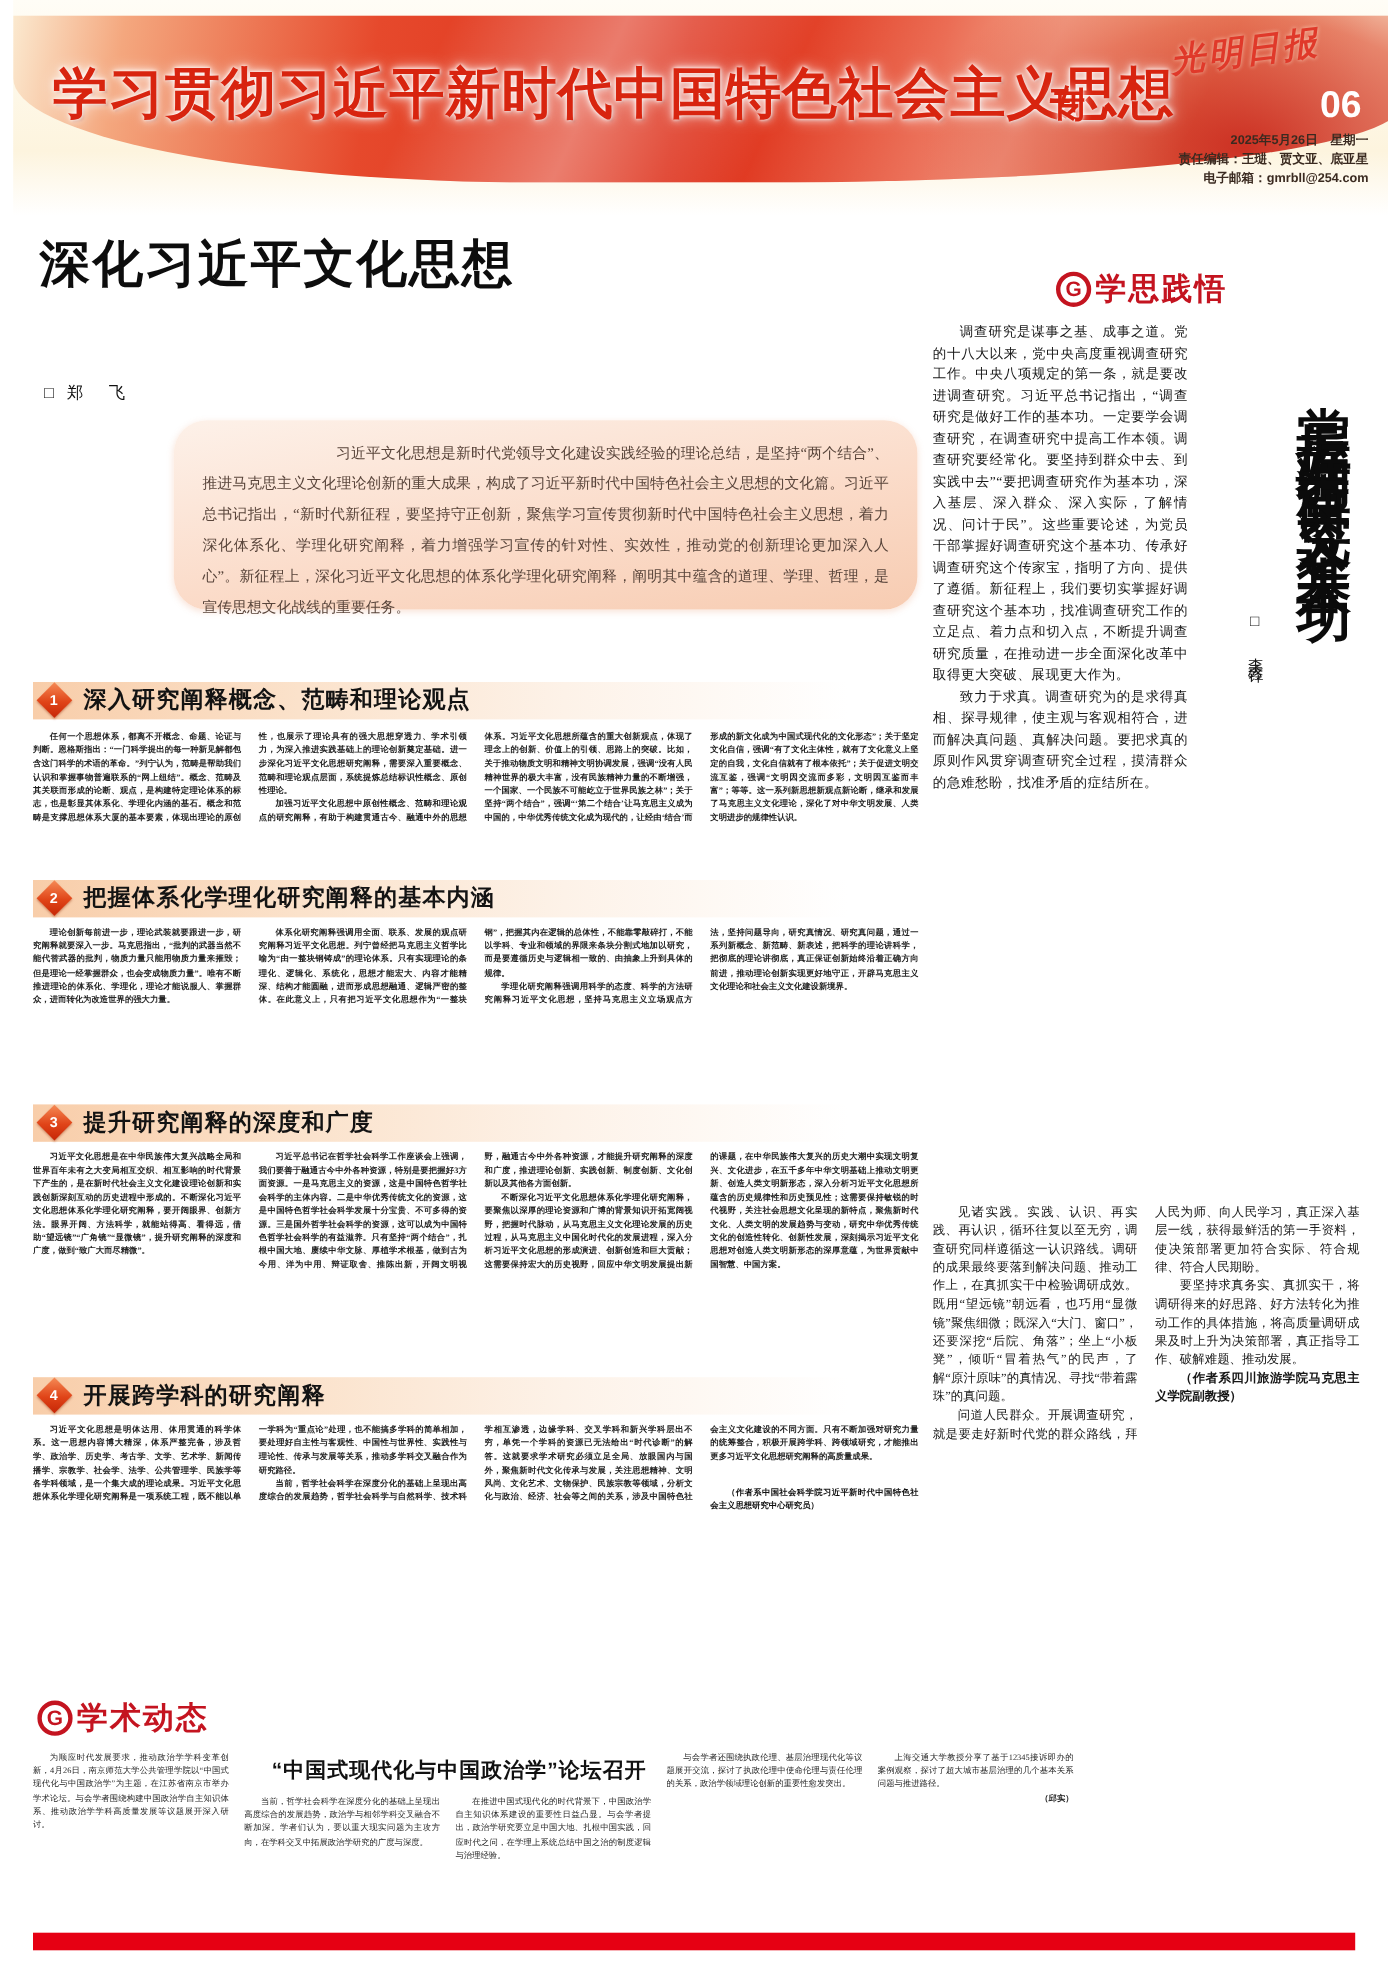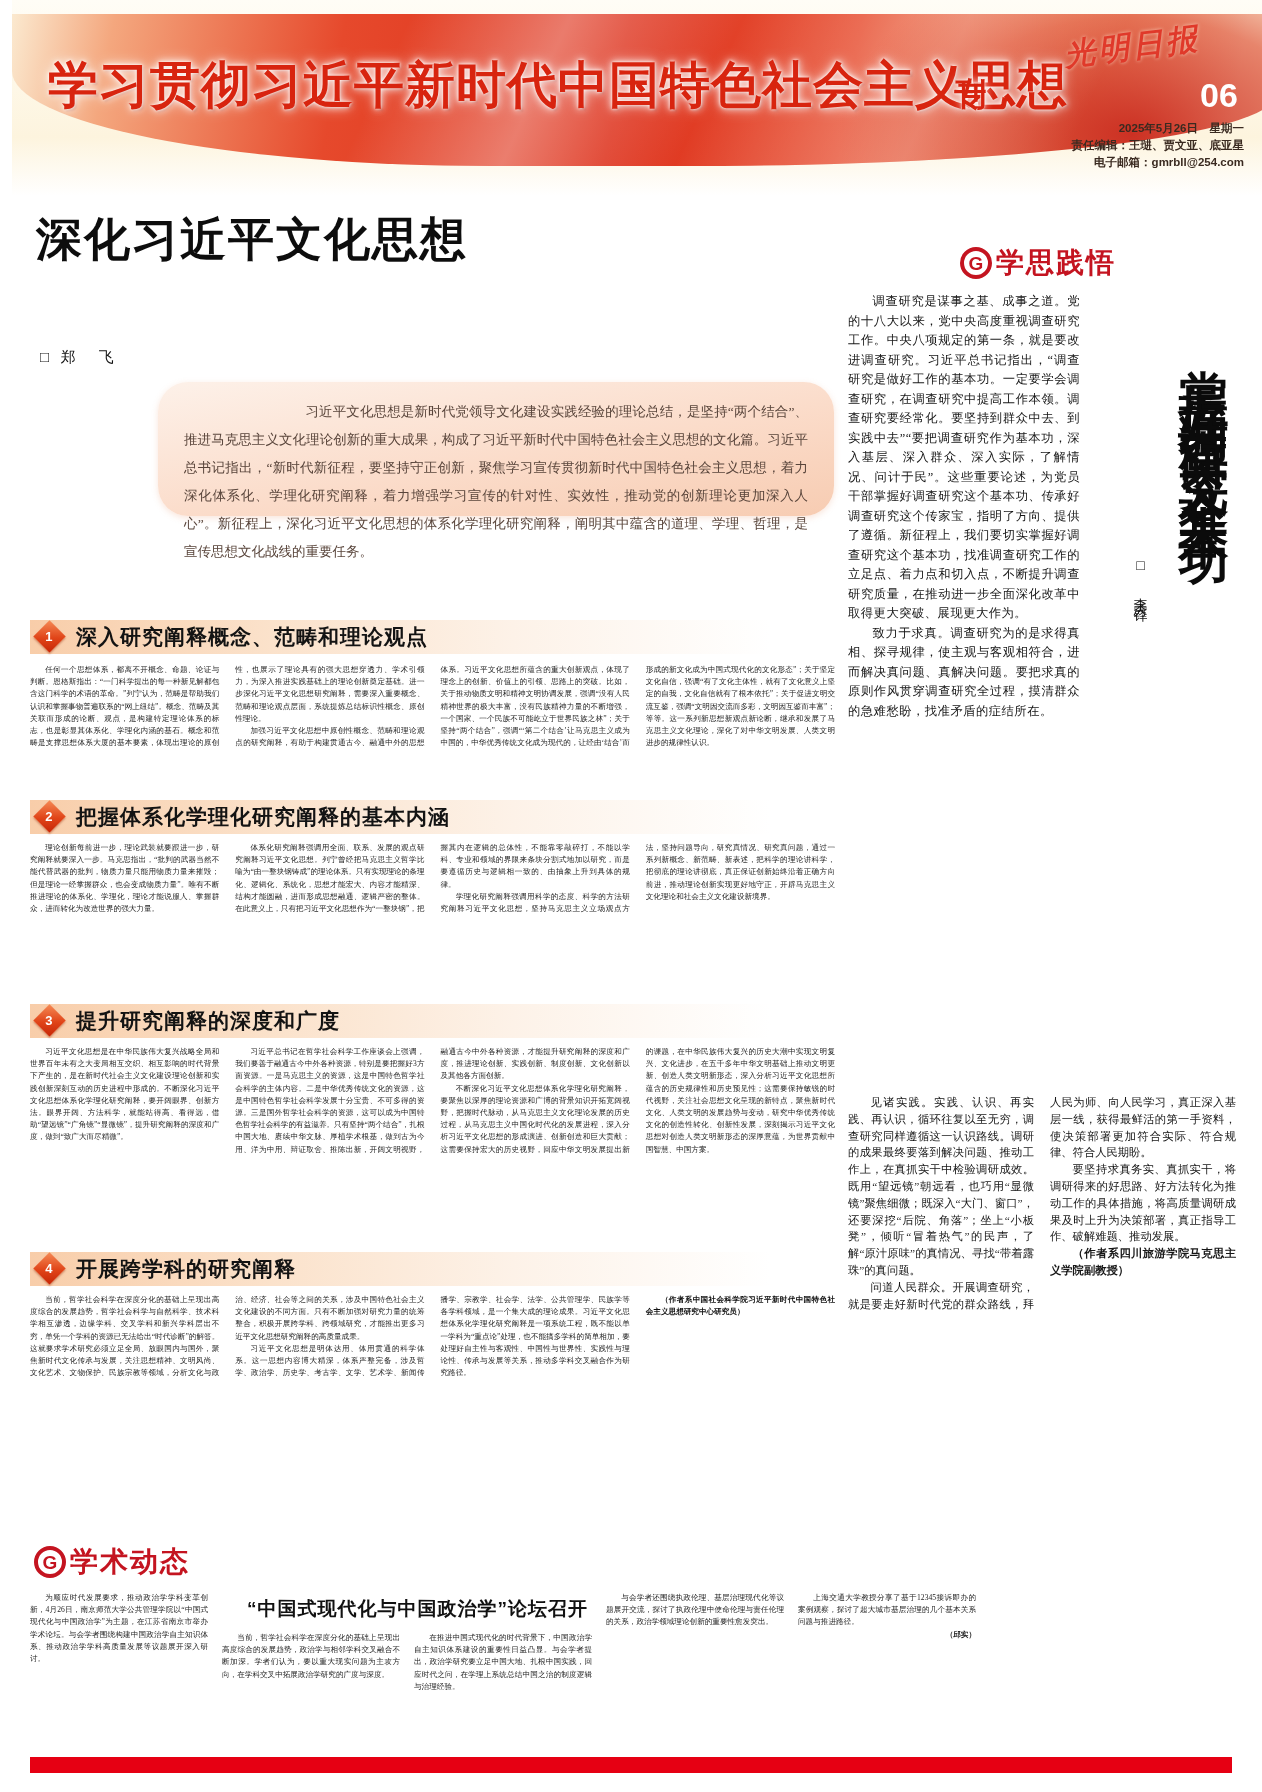--- a/index.html
+++ b/index.html
@@ -32,40 +32,40 @@
             color:#ffffff; font-family:"Liberation Sans",sans-serif; }
   .dateline { position:absolute; right:30px; top:120px; text-align:right; font-size:11.5px;
             font-weight:bold; color:#3a2a20; line-height:17px;
             font-family:"Liberation Sans",sans-serif; }
 
   
   .m-title { position:absolute; left:36px; top:208px; width:800px; font-size:46px; line-height:62px;
             font-weight:900; color:#0d0d0d; letter-spacing:2px;
             font-family:"Liberation Sans","DejaVu Sans",sans-serif; }
   .m-byline { position:absolute; left:40px; top:348px; font-size:15px; letter-spacing:4px; color:#111; }
-  .intro-box { position:absolute; left:158px; top:382px; width:676px; height:134px;
+  .intro-box { position:absolute; left:158px; top:382px; width:676px; height:172px;
             border-radius:30px; padding:16px 26px;
             background:linear-gradient(170deg,#fdf1e9 0%,#fbdccA 55%,#f7ccb2 100%);
             box-shadow:0 2px 6px rgba(230,150,110,.25); }
   .intro-box p { font-size:13.5px; line-height:28px; text-align:justify; color:#59453b; text-indent:9em; }
 
   .sec-band { position:absolute; left:30px; width:805px; height:34px;
             background:linear-gradient(90deg,#f8cda9 0%,#fbe2cb 30%,#fdf2e8 60%,#ffffff 92%); }
   .sec-band h2 { margin-left:46px; line-height:34px; font-size:21px; font-weight:900; color:#131313;
             letter-spacing:1px; font-family:"Liberation Sans","DejaVu Sans",sans-serif; }
   .sec-num { position:absolute; left:8px; top:5px; width:23px; height:23px; transform:rotate(45deg);
             background:linear-gradient(135deg,#f58a55 0%,#e04418 55%,#c62606 100%);
             box-shadow:1px 1px 2px rgba(150,40,0,.4); }
   .sec-num span { position:absolute; left:0; top:1px; width:23px; height:23px; transform:rotate(-45deg);
             color:#fff; font-size:13px; font-weight:bold; text-align:center; line-height:22px;
             font-family:"Liberation Sans",sans-serif; }
   .sec-body { position:absolute; left:30px; width:805px; overflow:hidden;
             column-count:4; column-gap:16px;
             font-size:7.6px; line-height:12.2px; text-align:justify; color:#242424; }
-  .sec-body p { text-indent:2em; }
+  .sec-body p { text-indent:2em;font-weight:bold; }
   .attribution { font-weight:bold; color:#111; text-indent:2em; margin-top:20px;
             font-family:"Liberation Sans",sans-serif; }
 
   
   .r-header { position:absolute; left:960px; top:244px; display:flex; align-items:center; }
   .g-logo { width:32px; height:32px; border:4px solid #c41420; border-radius:50%;
             color:#c41420; font-weight:900; font-size:19px; line-height:25px; text-align:center;
             font-family:"Liberation Sans",sans-serif; background:#fff; }
   .r-header b, .b-header b { margin-left:4px; font-size:28px; font-weight:900; color:#c41420;
             letter-spacing:2px; font-family:"Liberation Sans","DejaVu Sans",sans-serif; }
@@ -158,22 +158,22 @@
   <p>不断深化习近平文化思想体系化学理化研究阐释，要聚焦以深厚的理论资源和广博的背景知识开拓宽阔视野，把握时代脉动，从马克思主义文化理论发展的历史过程，从马克思主义中国化时代化的发展进程，深入分析习近平文化思想的形成演进、创新创造和巨大贡献；这需要保持宏大的历史视野，回应中华文明发展提出新的课题，在中华民族伟大复兴的历史大潮中实现文明复兴、文化进步，在五千多年中华文明基础上推动文明更新、创造人类文明新形态，深入分析习近平文化思想所蕴含的历史规律性和历史预见性；这需要保持敏锐的时代视野，关注社会思想文化呈现的新特点，聚焦新时代文化、人类文明的发展趋势与变动，研究中华优秀传统文化的创造性转化、创新性发展，深刻揭示习近平文化思想对创造人类文明新形态的深厚意蕴，为世界贡献中国智慧、中国方案。</p>
 </div>
 
 <div class="sec-band" style="top:1252px;">
   <div class="sec-num">
       <span>4</span>
     </div>
   <h2>开展跨学科的研究阐释</h2>
 </div>
 <div class="sec-body" style="top:1294px; height:156px;">
+  <p>习近平文化思想是明体达用、体用贯通的科学体系。这一思想内容博大精深，体系严整完备，涉及哲学、政治学、历史学、考古学、文学、艺术学、新闻传播学、宗教学、社会学、法学、公共管理学、民族学等各学科领域，是一个集大成的理论成果。习近平文化思想体系化学理化研究阐释是一项系统工程，既不能以单一学科为“重点论”处理，也不能搞多学科的简单相加，要处理好自主性与客观性、中国性与世界性、实践性与理论性、传承与发展等关系，推动多学科交叉融合作为研究路径。</p>
   <p>当前，哲学社会科学在深度分化的基础上呈现出高度综合的发展趋势，哲学社会科学与自然科学、技术科学相互渗透，边缘学科、交叉学科和新兴学科层出不穷，单凭一个学科的资源已无法给出“时代诊断”的解答。这就要求学术研究必须立足全局、放眼国内与国外，聚焦新时代文化传承与发展，关注思想精神、文明风尚、文化艺术、文物保护、民族宗教等领域，分析文化与政治、经济、社会等之间的关系，涉及中国特色社会主义文化建设的不同方面。只有不断加强对研究力量的统筹整合，积极开展跨学科、跨领域研究，才能推出更多习近平文化思想研究阐释的高质量成果。</p>
-  <p>习近平文化思想是明体达用、体用贯通的科学体系。这一思想内容博大精深，体系严整完备，涉及哲学、政治学、历史学、考古学、文学、艺术学、新闻传播学、宗教学、社会学、法学、公共管理学、民族学等各学科领域，是一个集大成的理论成果。习近平文化思想体系化学理化研究阐释是一项系统工程，既不能以单一学科为“重点论”处理，也不能搞多学科的简单相加，要处理好自主性与客观性、中国性与世界性、实践性与理论性、传承与发展等关系，推动多学科交叉融合作为研究路径。</p>
   <p class="attribution">（作者系中国社会科学院习近平新时代中国特色社会主义思想研究中心研究员）</p>
 </div>
 
 <div class="r-header">
   <div class="g-logo">G</div>
   <b>学思践悟</b>
 </div>
 
 <div class="r-narrow">
   <p>调查研究是谋事之基、成事之道。党的十八大以来，党中央高度重视调查研究工作。中央八项规定的第一条，就是要改进调查研究。习近平总书记指出，“调查研究是做好工作的基本功。一定要学会调查研究，在调查研究中提高工作本领。调查研究要经常化。要坚持到群众中去、到实践中去”“要把调查研究作为基本功，深入基层、深入群众、深入实际，了解情况、问计于民”。这些重要论述，为党员干部掌握好调查研究这个基本功、传承好调查研究这个传家宝，指明了方向、提供了遵循。新征程上，我们要切实掌握好调查研究这个基本功，找准调查研究工作的立足点、着力点和切入点，不断提升调查研究质量，在推动进一步全面深化改革中取得更大突破、展现更大作为。</p>

